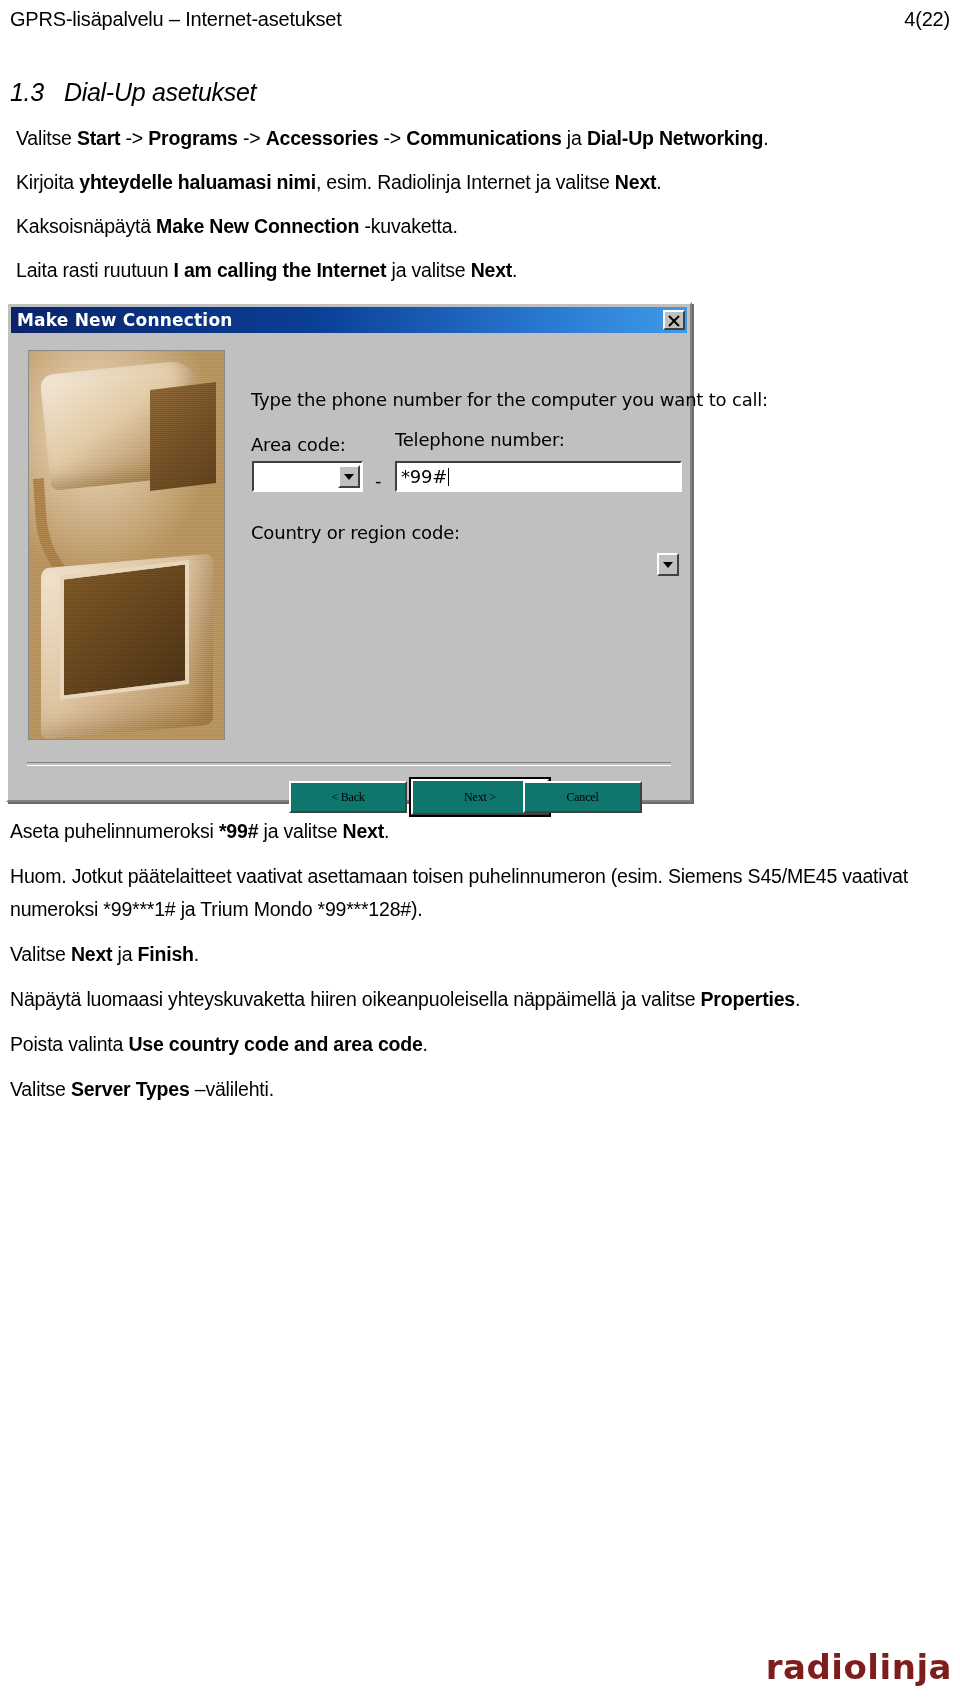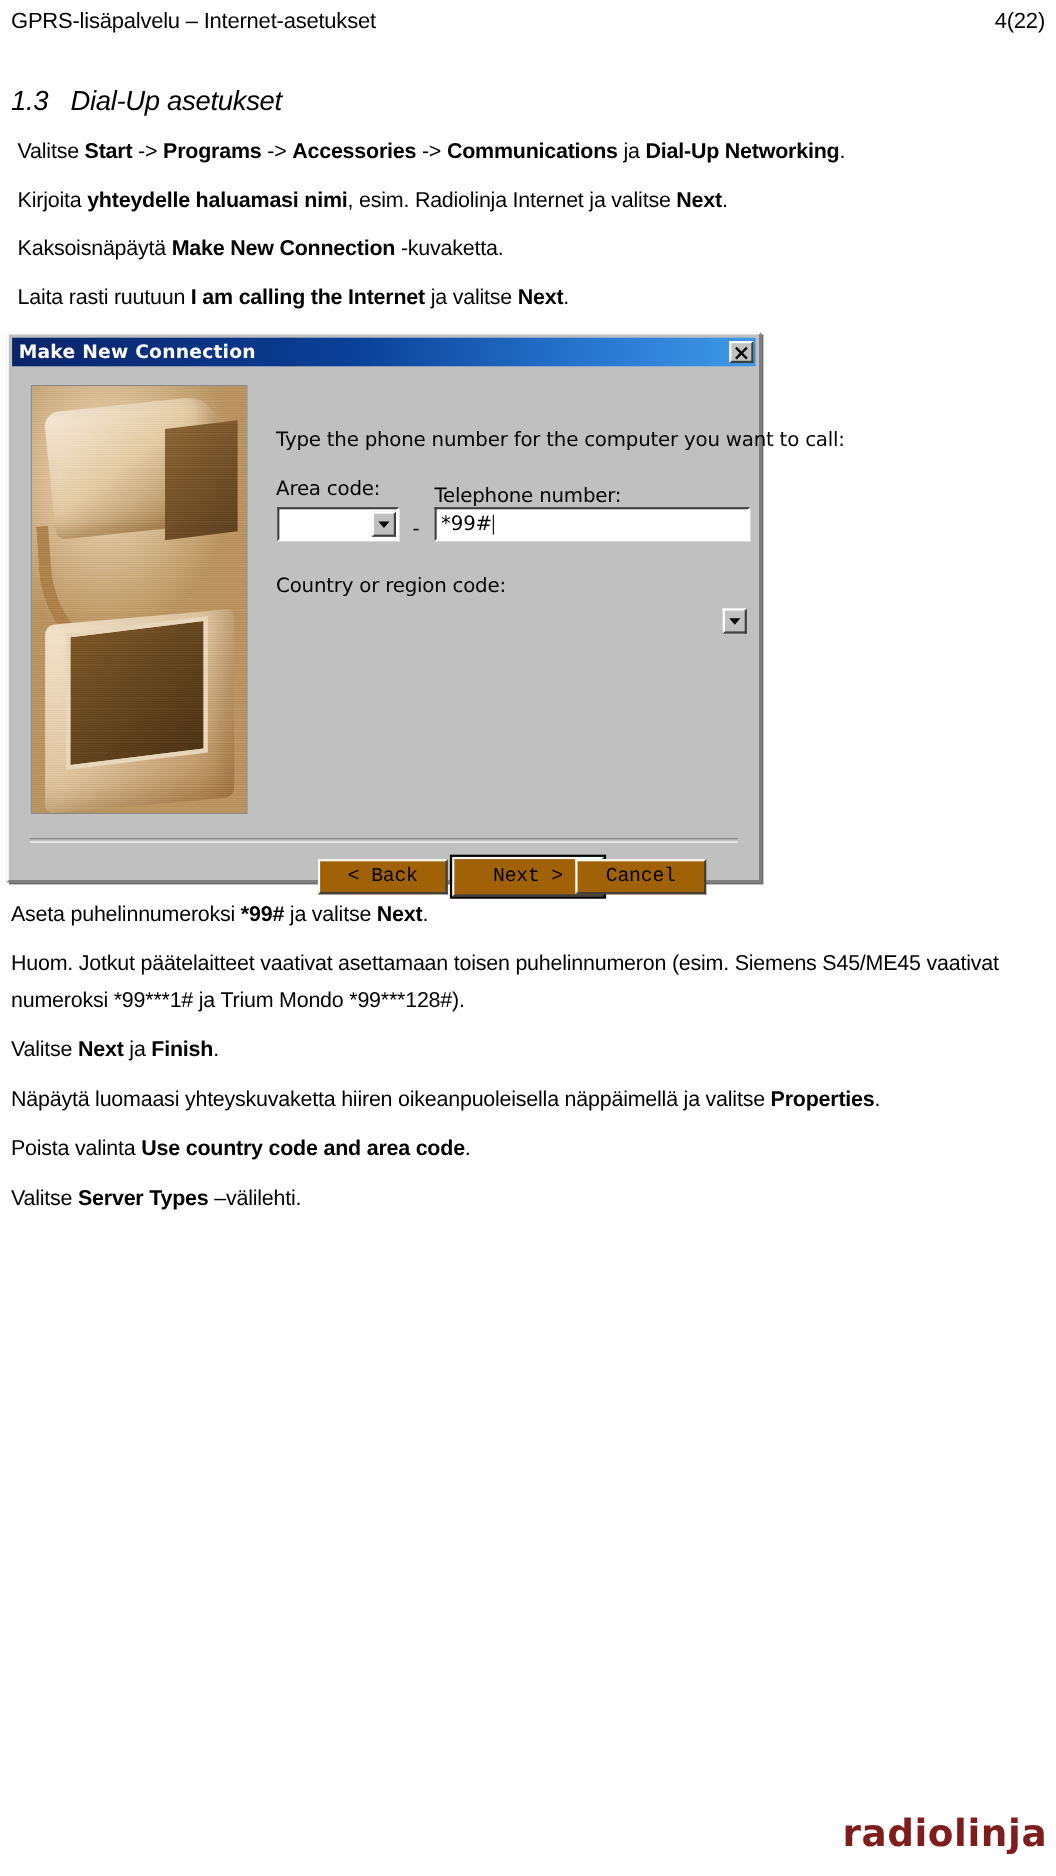--- a/index.html
+++ b/index.html
@@ -198,21 +198,21 @@
     white-space: nowrap;
   }
   .lbl {
     position: absolute;
     font-size: 18px;
     letter-spacing: -0.2px;
     white-space: nowrap;
   }
 
   .lbl-area { left: 240px; top: 97px; }
-  .lbl-tel  { left: 384px; top: 103px; }
+  .lbl-tel  { left: 384px; top: 92px; }
   .lbl-ccode{ left: 240px; top: 185px; }
 
   .w98-field {
     position: absolute;
     background: #ffffff;
     border-top: 2px solid #404040;
     border-left: 2px solid #404040;
     border-right: 2px solid #ffffff;
     border-bottom: 2px solid #ffffff;
     box-sizing: border-box;
@@ -281,28 +281,28 @@
     position: absolute;
     left: 16px;
     right: 10px;
     top: 440px;
     height: 38px;
   }
   .w98-btn {
     position: absolute;
     top: 4px;
     height: 32px;
-    background: #a16207;
+    background: #0f766e;
     border-top: 2px solid #ffffff;
     border-left: 2px solid #ffffff;
     border-right: 2px solid #404040;
     border-bottom: 2px solid #404040;
     box-sizing: border-box;
-    font-family: Liberation Mono, monospace;
-    font-size: 18px;
+    font-family: Liberation Serif, serif;
+    font-size: 12px;
     display: flex;
     align-items: center;
     justify-content: center;
     letter-spacing: -0.2px;
     color: #000;
   }
   .btn-back   { left: 262px; width: 118px; }
   .btn-next   { left: 384px; width: 138px; outline: 2px solid #000000; outline-offset: 0; top: 2px; height: 36px; }
   .btn-cancel { left: 496px; width: 119px; }
 

